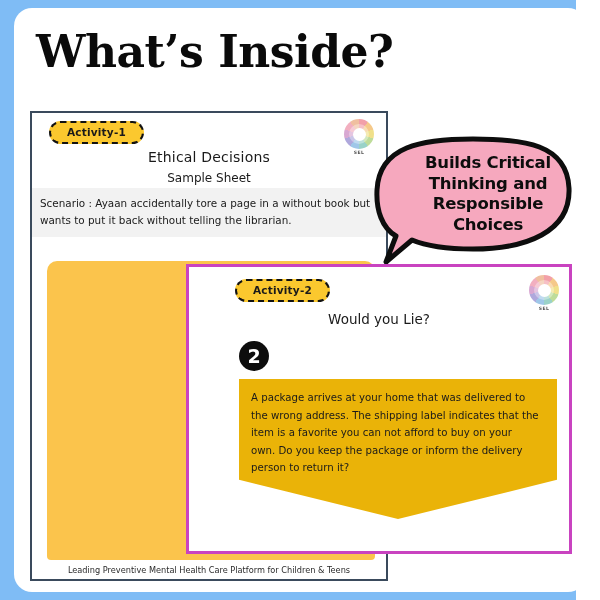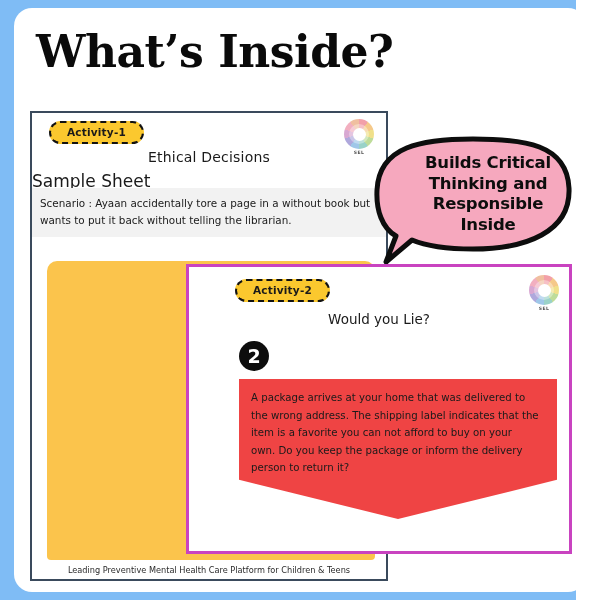--- a/index.html
+++ b/index.html
@@ -91,22 +91,22 @@
     text-align: center;
     font-size: 14px;
     color: #1A1A1A;
     letter-spacing: 0.2px;
   }
   #card1-subtitle {
     position: absolute;
     left: 0;
     top: 58px;
     width: 100%;
-    text-align: left;
-    font-size: 17px;
+    text-align: center;
+    font-size: 12px;
     color: #1A1A1A;
   }
 
   
   .sel-logo {
     position: absolute;
     width: 34px;
     height: 40px;
   }
   .sel-wheel {
@@ -246,21 +246,21 @@
     text-align: center;
   }
 
   
   #card2-textbox {
     position: absolute;
     left: 50px;
     top: 112px;
     width: 318px;
     height: 140px;
-    background: #ef4444;
+    background: #eab308;
     box-sizing: border-box;
     padding: 10px 12px 0 12px;
     clip-path: polygon(0 0, 100% 0, 100% 72%, 50% 100%, 0 72%);
   }
   .tan-line {
     font-size: 10.2px;
     color: #1A1A1A;
     line-height: 1.72;
     white-space: nowrap;
   }
@@ -354,18 +354,18 @@
                  C 72 113, 52 110, 38 104
                  L 12 126
                  L 22 100
                  C 8 92, 2 74, 3 54
                  C 5 10, 48 3, 99 3 Z" fill="#F6A8BE" stroke="#0D0D0D" stroke-width="5" stroke-linejoin="round"></path>
       </svg>
       <div id="bubble-text">
         <div>Builds Critical</div>
         <div>Thinking and</div>
         <div>Responsible</div>
-        <div>Inside</div>
+        <div>Choices</div>
       </div>
     </div>
 
   </div>
 </div>
 
 </body></html>

